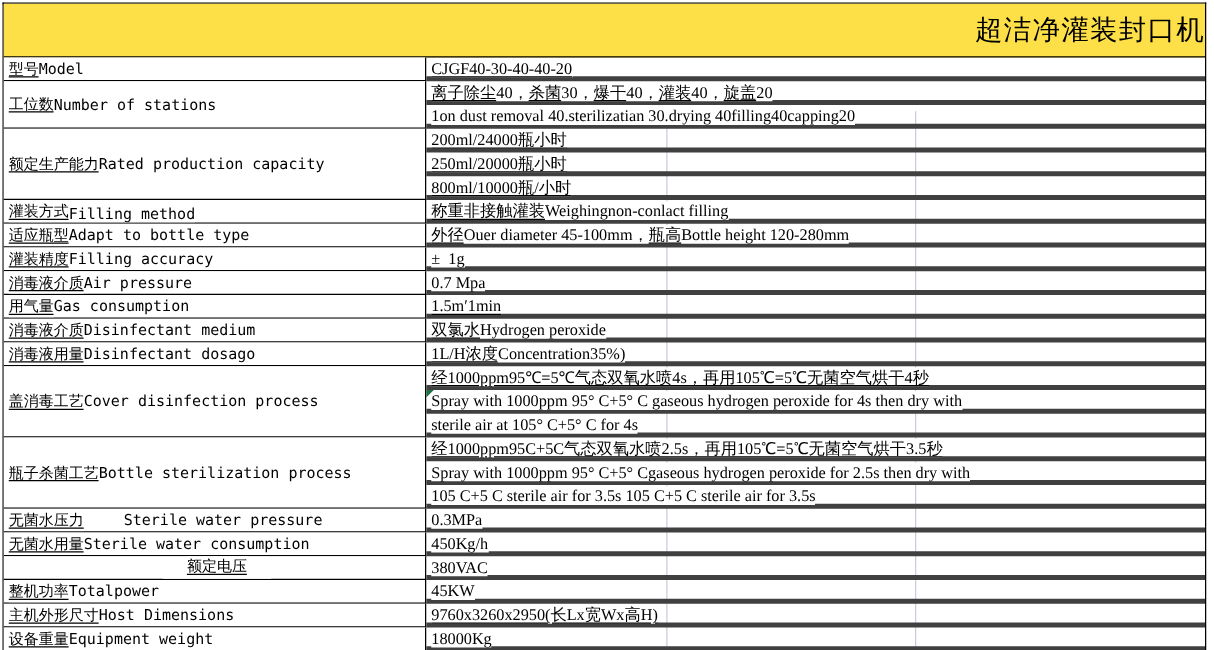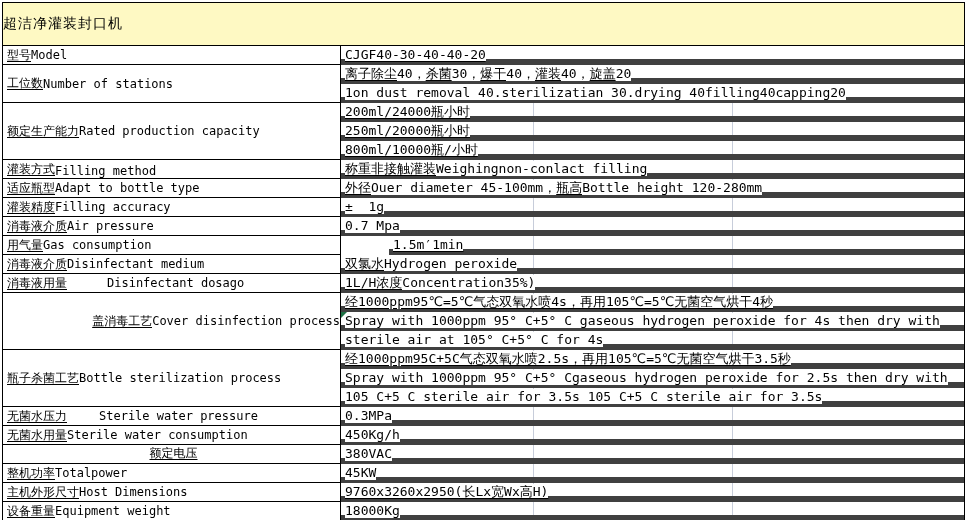--- a/index.html
+++ b/index.html
@@ -2,30 +2,30 @@
 <html><head>
 <meta charset="utf-8">
 <style>
   html,body{margin:0;padding:0;background:#ffffff;}
   body{width:971px;height:520px;overflow:hidden;position:relative;
        font-family:"DejaVu Sans Mono","DejaVu Sans","Liberation Mono",monospace;
        color:#000;}
   .sheet{position:absolute;left:2px;top:2px;width:961px;height:518px;
          border:1px solid #000;border-bottom:none;background:#fff;}
   .title-row{height:42px;border-bottom:1px solid #000;display:flex;
-             align-items:center;justify-content:flex-start;font-size:14px;
-             letter-spacing:1px;position:relative;z-index:2;background:#fef9c3;}
+             align-items:center;justify-content:flex-end;font-size:22px;
+             letter-spacing:1px;position:relative;z-index:2;background:#fde047;}
   .tbody{display:grid;grid-template-columns:338px 1fr;grid-auto-rows:19px;
          position:relative;}
   .lbl{grid-column:1;border-right:1px solid #000;border-bottom:1px solid #000;
        display:flex;align-items:center;padding-left:4px;font-size:12px;
        white-space:nowrap;overflow:hidden;background:#fff;z-index:2;}
-  .val{grid-column:2;border-bottom:6px solid #404040;font-size:13px;
+  .val{grid-column:2;border-bottom:4px solid #404040;font-size:13px;
        line-height:18px;white-space:nowrap;overflow:visible;
-       padding-left:4px;position:relative;z-index:1;}
+       padding-left:4px;position:relative;z-index:1;font-family:Liberation Serif, serif;}
   .sg{white-space:pre;background:#fff;position:relative;z-index:1;}
   .u{text-decoration:underline;text-underline-offset:2px;}
   .gridline{position:absolute;top:43px;bottom:0;width:1px;z-index:0;}
   .tri{position:absolute;left:0;top:0;width:0;height:0;
        border-top:6px solid;border-right:6px solid transparent;z-index:3;}
 </style>
 </head>
 <body>
 
 <div class="sheet">
@@ -70,32 +70,32 @@
       <div class="val" style="grid-area: 9 / 2;"><span class="sg">±  1g</span></div>
       <div class="lbl" style="grid-row: 10 / span 1;">
         <span class="sg u">消毒液介质</span>
         <span class="sg">Air pressure</span>
       </div>
       <div class="val" style="grid-area: 10 / 2;"><span class="sg">0.7 Mpa</span></div>
       <div class="lbl" style="grid-row: 11 / span 1;">
         <span class="sg u">用气量</span>
         <span class="sg">Gas consumption</span>
       </div>
-      <div class="val" style="grid-area: 11 / 2; margin-left: 48px;"><span class="sg u">1.5m′1min</span></div>
+      <div class="val" style="grid-area: 11 / 2;"><span class="sg u">1.5m′1min</span></div>
       <div class="lbl" style="grid-row: 12 / span 1;">
         <span class="sg u">消毒液介质</span>
         <span class="sg">Disinfectant medium</span>
       </div>
       <div class="val" style="grid-area: 12 / 2;"><span class="sg u">双氯水</span><span class="sg">Hydrogen peroxide</span></div>
-      <div class="lbl" style="grid-row: 13 / span 1; gap: 40px;">
+      <div class="lbl" style="grid-row: 13 / span 1;">
         <span class="sg u">消毒液用量</span>
         <span class="sg">Disinfectant dosago</span>
       </div>
       <div class="val" style="grid-area: 13 / 2;"><span class="sg u">1L/H浓度</span><span class="sg">Concentration35%)</span></div>
-      <div class="lbl" style="grid-row: 14 / span 3; justify-content: flex-end;">
+      <div class="lbl" style="grid-row: 14 / span 3;">
         <span class="sg u">盖消毒工艺</span>
         <span class="sg">Cover disinfection process</span>
       </div>
       <div class="val" style="grid-area: 14 / 2;"><span class="sg u">经1000ppm95℃=5℃气态双氧水喷4s，再用105℃=5℃无菌空气烘干4秒</span></div>
       <div class="val" style="grid-area: 15 / 2;"><span class="sg">Spray with 1000ppm 95° C+5° C gaseous hydrogen peroxide for 4s then dry with</span><div class="tri" style="border-top-color: rgb(30, 113, 69);"></div></div>
       <div class="val" style="grid-area: 16 / 2;"><span class="sg">sterile air at 105° C+5° C for 4s</span></div>
       <div class="lbl" style="grid-row: 17 / span 3;">
         <span class="sg u">瓶子杀菌工艺</span>
         <span class="sg">Bottle sterilization process</span>
       </div>

